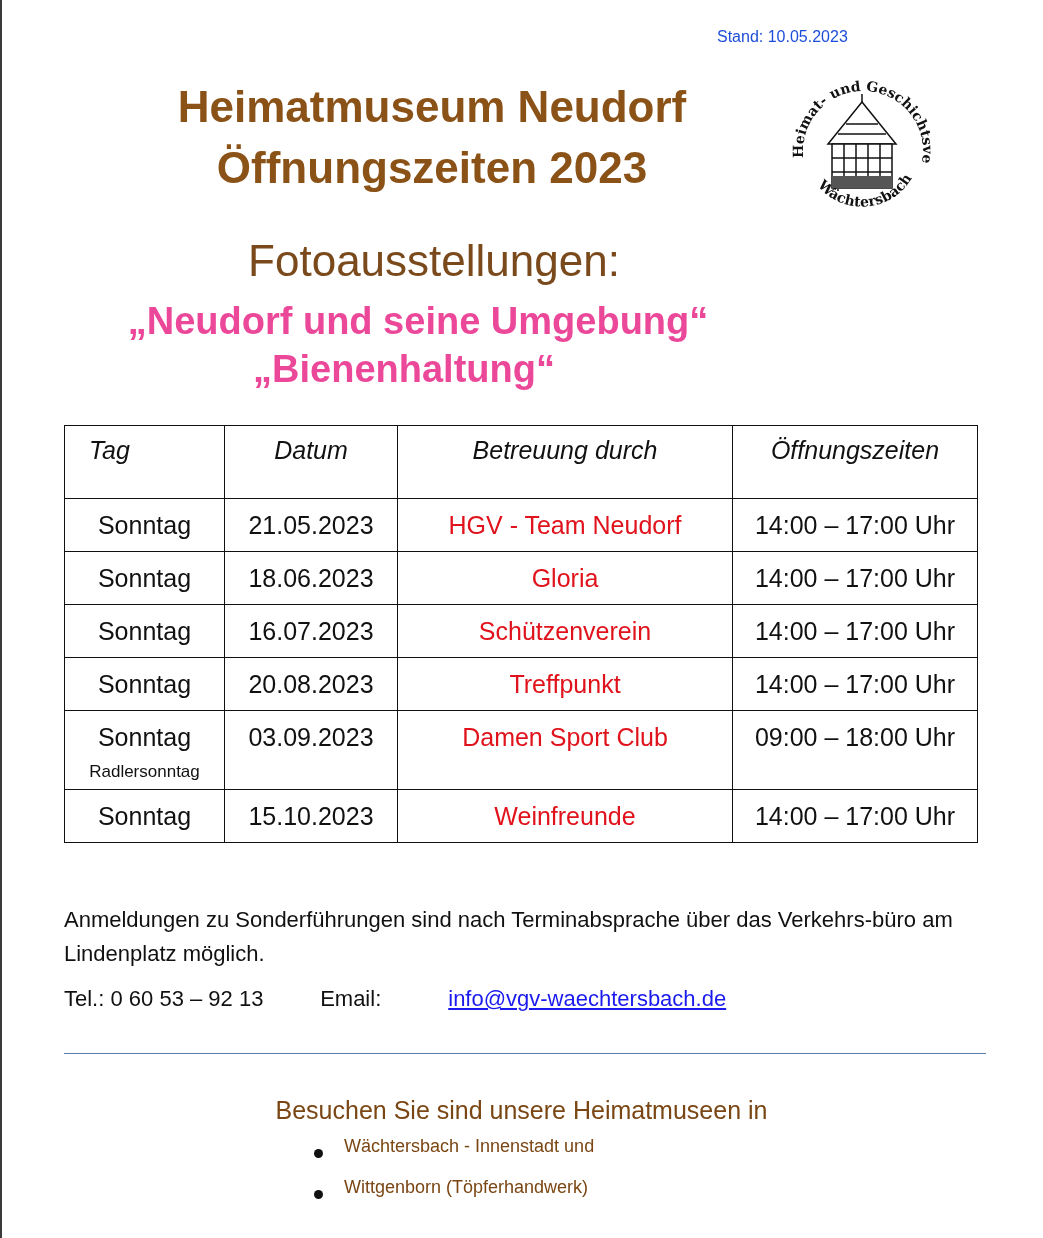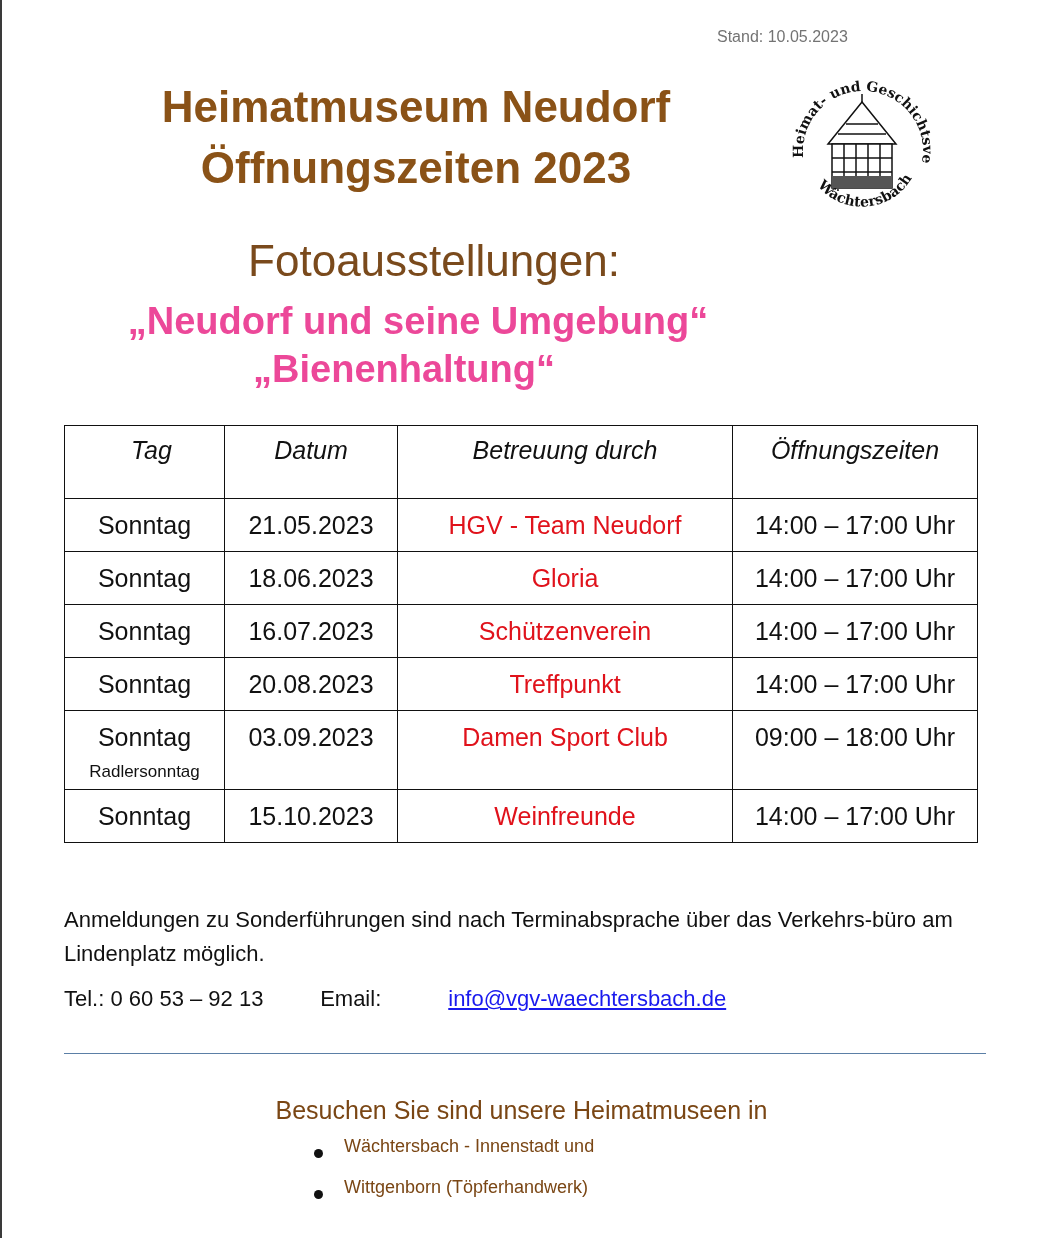--- a/index.html
+++ b/index.html
@@ -1,33 +1,33 @@
 <!DOCTYPE html>
 <html><head>
 <meta charset="utf-8">
 <style>
   html, body { margin: 0; padding: 0; }
   body {
     width: 1043px; height: 1238px; background: #ffffff; position: relative; overflow: hidden;
     font-family: "Liberation Sans", sans-serif; color: #111;
   }
   .left-edge { position: absolute; left: 0; top: 0; width: 2px; height: 1238px; background: #3a3a3a; }
-  .stand { position: absolute; left: 717px; top: 28px; font-size: 16px; color: #737373; }
-  .title { position: absolute; left: 0; width: 832px; text-align: center; font-weight: bold; color: #8a5217; font-size: 44px; }
+  .stand { position: absolute; left: 717px; top: 28px; font-size: 16px; color: #1d4ed8; }
+  .title { position: absolute; left: 16px; width: 832px; text-align: center; font-weight: bold; color: #8a5217; font-size: 44px; }
   .t1 { top: 82px; }
   .t2 { top: 143px; }
   .logo { position: absolute; left: 782px; top: 70px; width: 160px; height: 160px; }
   .foto { position: absolute; left: 16px; width: 836px; text-align: center; font-size: 44px; color: #7a4a1c; top: 236px; }
   .sub { position: absolute; left: 0; width: 836px; text-align: center; font-weight: bold; font-size: 38px; color: #ec4899; }
   .s1 { top: 300px; }
   .s2 { top: 348px; left: -14px; }
   table.sched { position: absolute; left: 64px; top: 425px; border-collapse: collapse; font-size: 25px; }
   table.sched td, table.sched th { border: 1.5px solid #111; padding: 0 10px; vertical-align: top; }
   table.sched th { font-style: italic; font-weight: normal; height: 73px; padding-top: 10px; text-align: center; box-sizing: border-box; }
-  table.sched th.c0 { text-align: center; padding-left: 24px; }
+  table.sched th.c0 { text-align: left; padding-left: 24px; }
   .c0 { width: 160px; } .c1 { width: 173px; } .c2 { width: 335px; } .c3 { width: 245px; }
   table.sched td { height: 53px; padding-top: 12px; box-sizing: border-box; text-align: center; }
   td.c1, td.c2 { text-align: center; }
   td.c2 { color: #e0121b; }
   td.c3 { text-align: center; }
   .note { display: block; font-size: 17px; margin-top: 10px; }
   .info { position: absolute; left: 64px; top: 903px; width: 920px; font-size: 22px; line-height: 34px; font-family: "Liberation Sans", sans-serif; }
   .contact { position: absolute; left: 64px; top: 986px; font-size: 22px; }
   .contact span { display: inline-block; }
   .email { color: #1a1aee; text-decoration: underline; }

